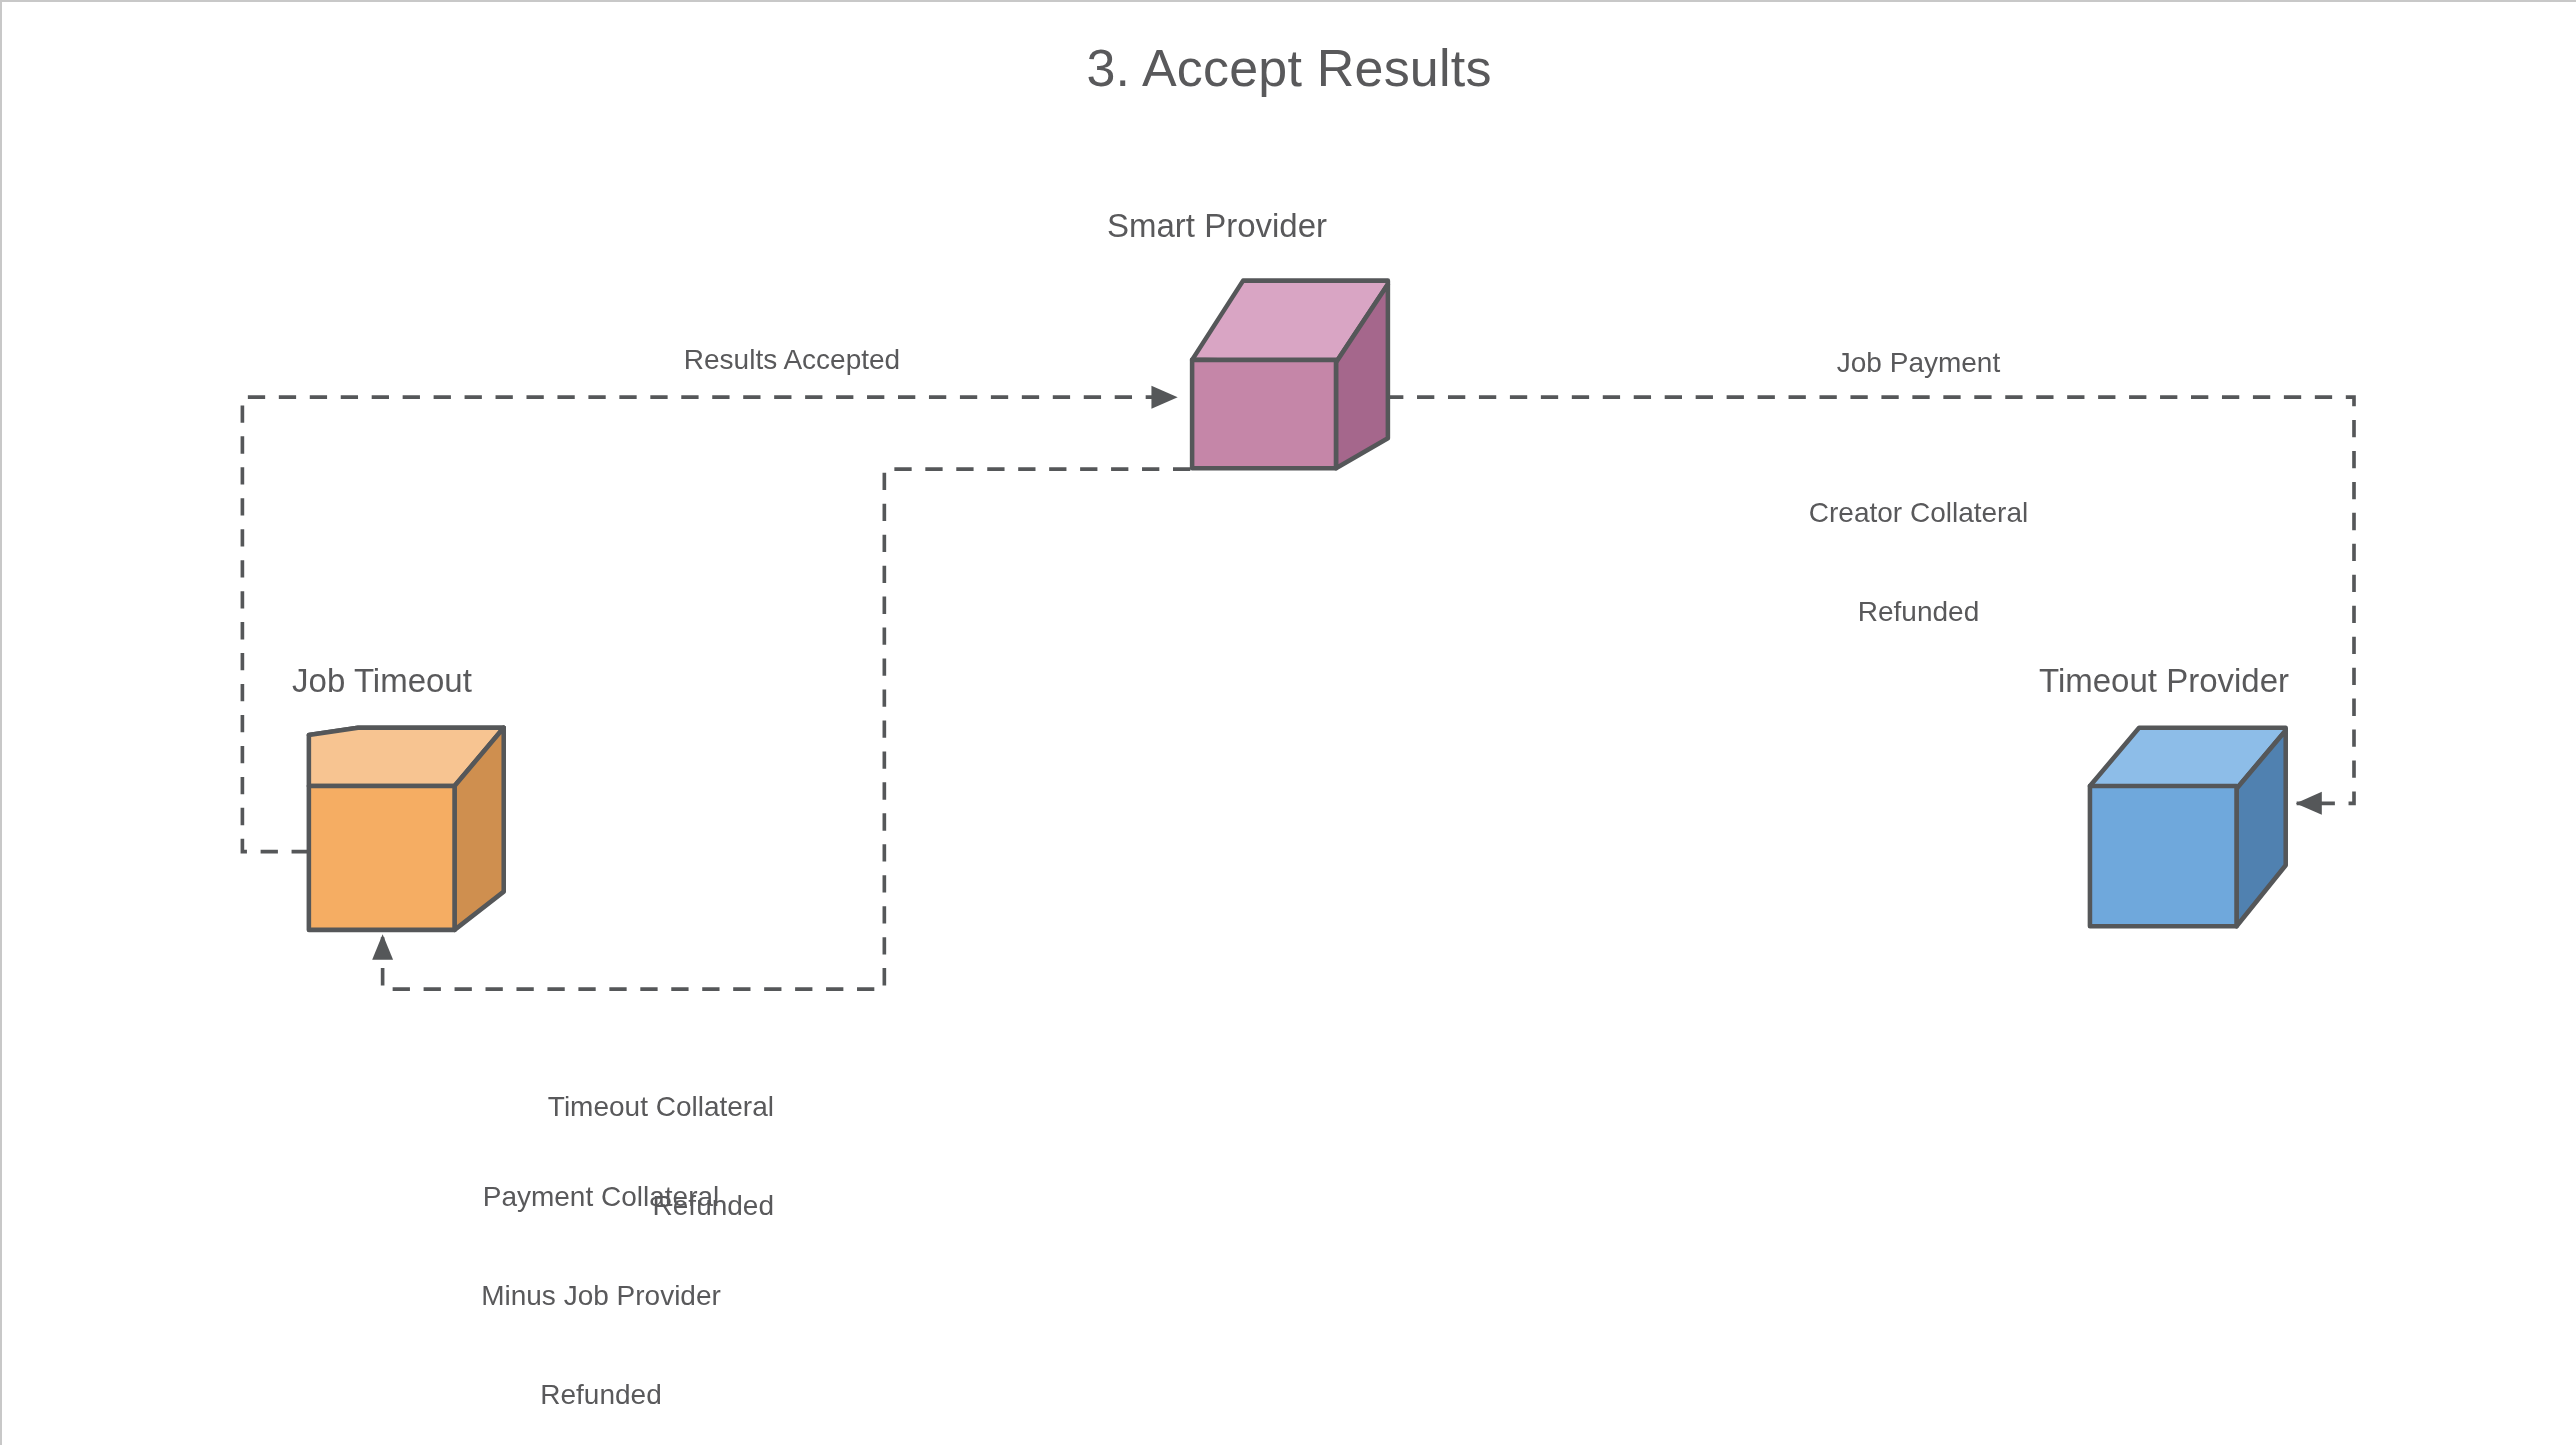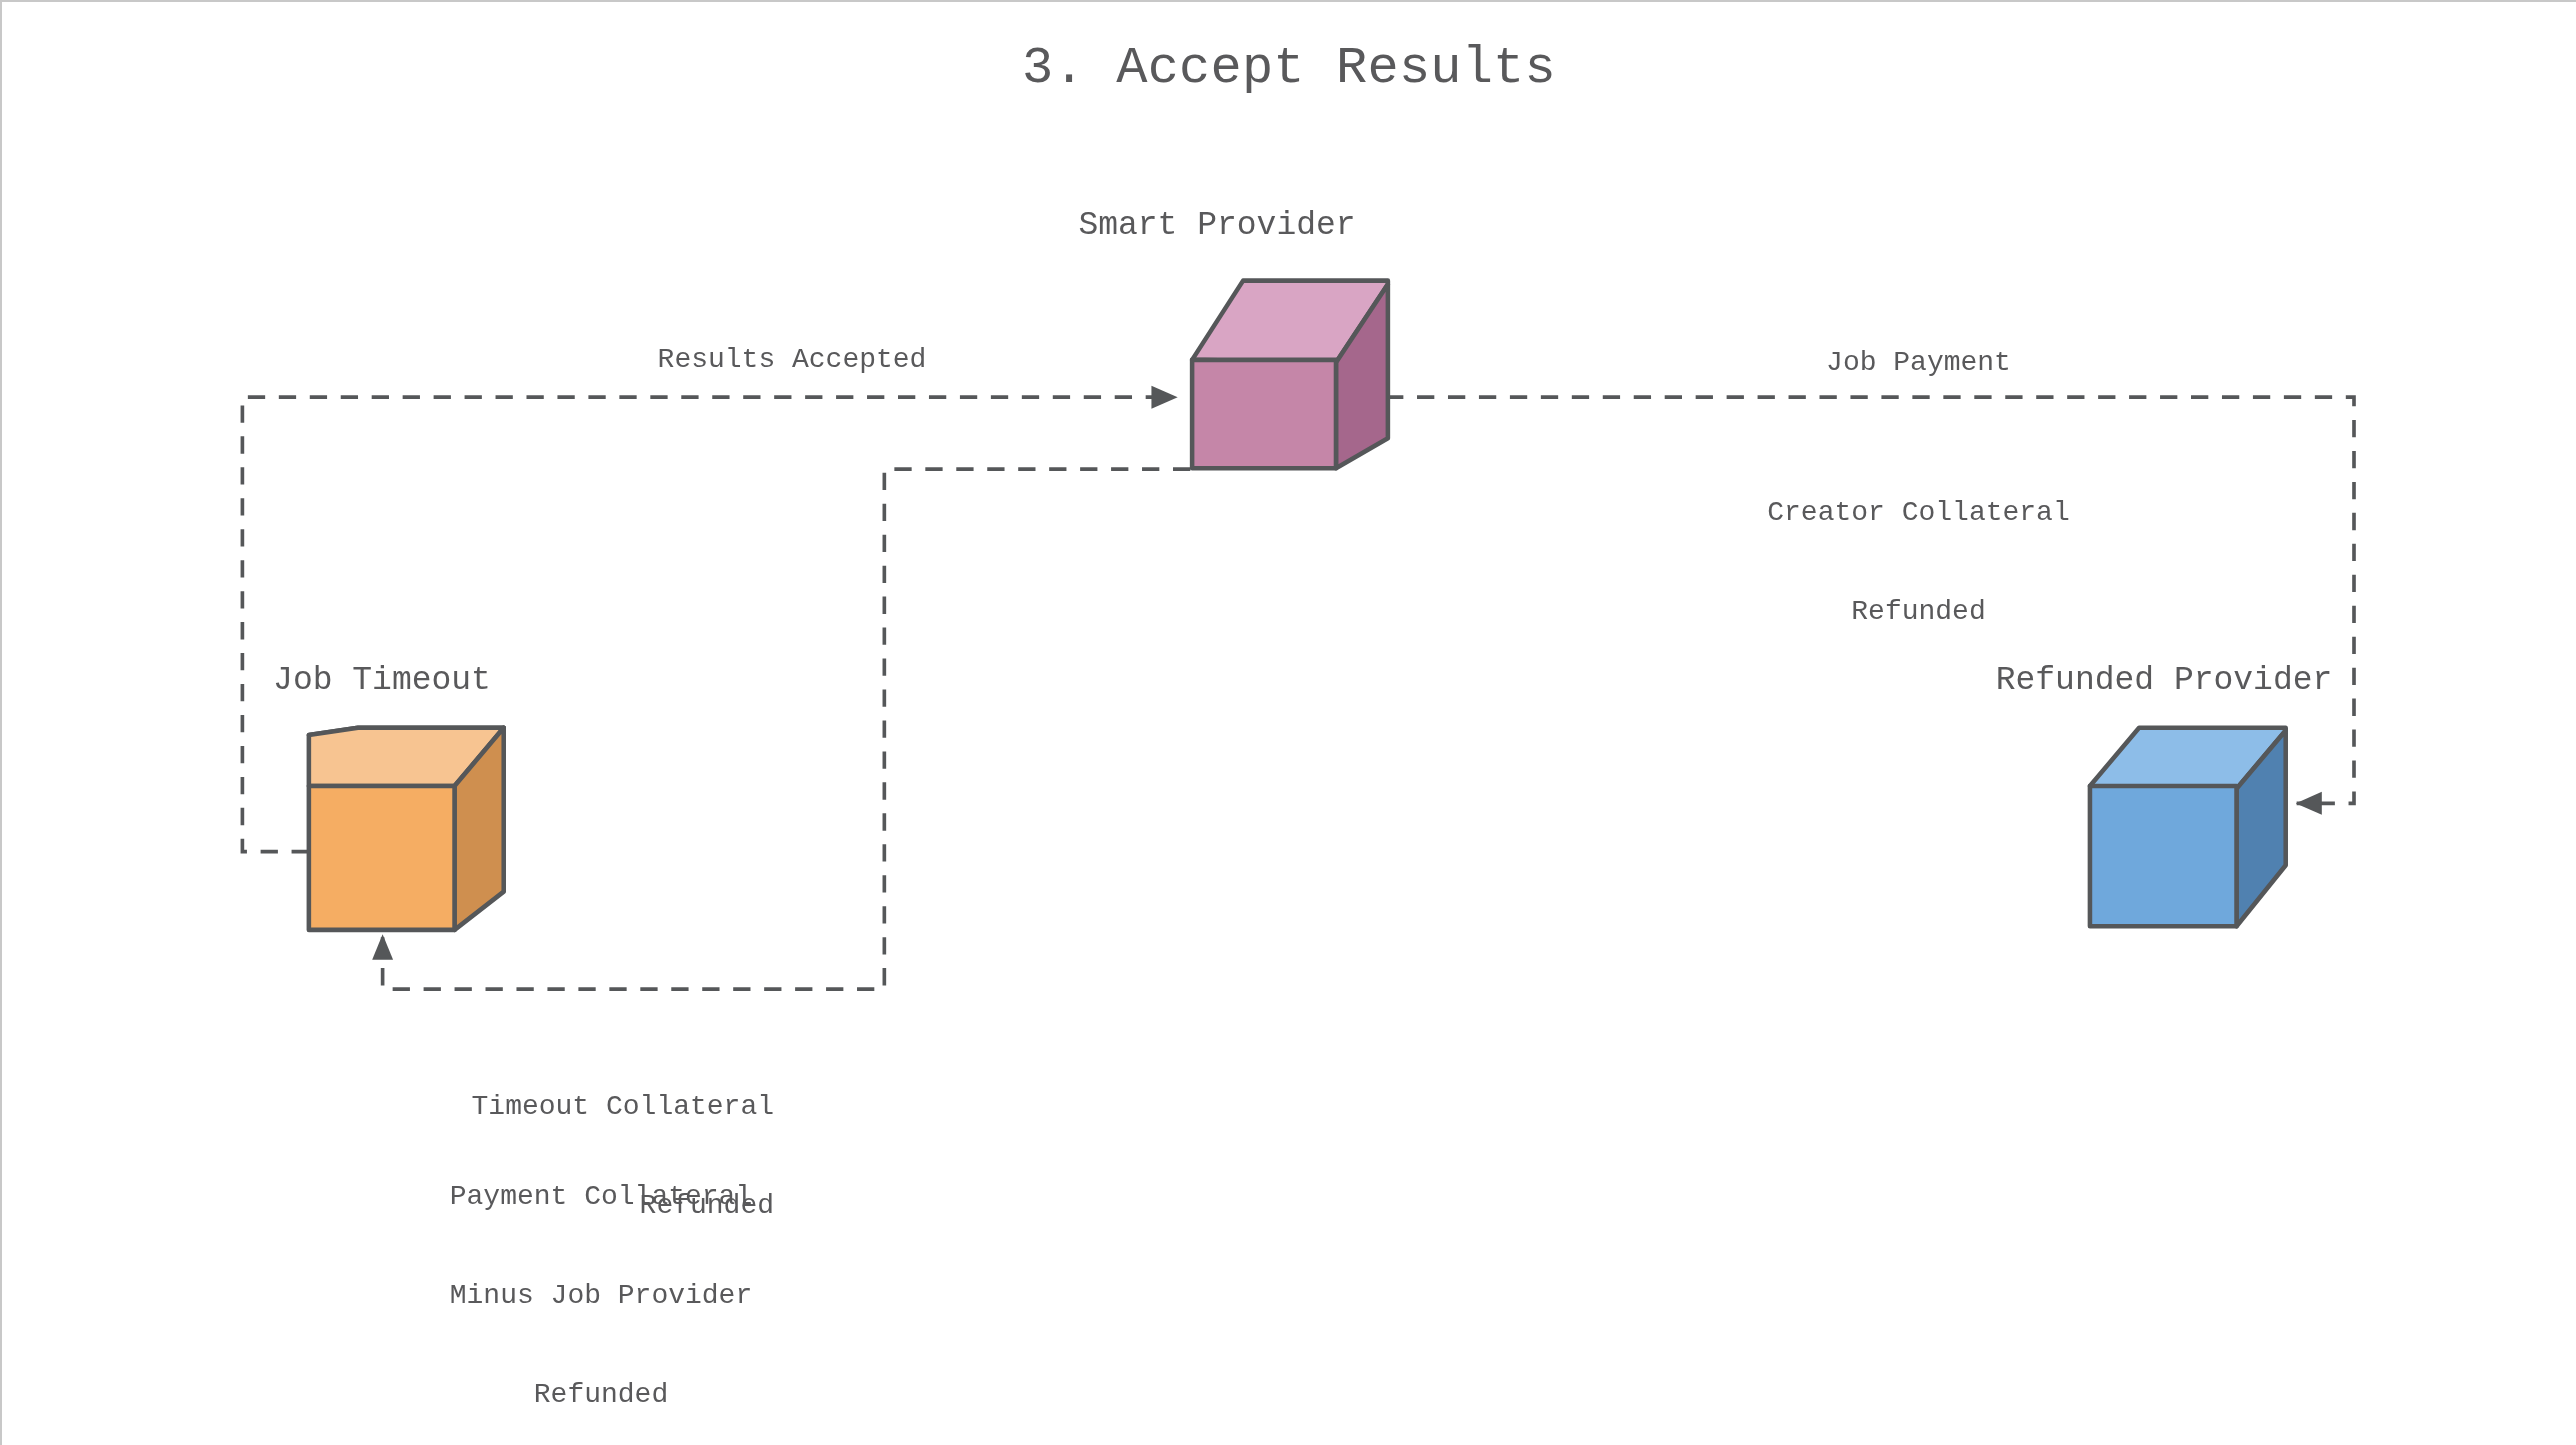--- a/index.html
+++ b/index.html
@@ -25,21 +25,20 @@
     left: 0;
     top: 0;
     width: 2576px;
     height: 1446px;
   }
   .txt {
     position: absolute;
     color: #59595b;
     white-space: pre;
     line-height: 1.18;
-    font-family: Liberation Mono, monospace;
   }
   .diagram-title {
     font-size: 52px;
     letter-spacing: 0.2px;
     text-align: center;
     width: 100%;
     left: 0;
     top: 36px;
   }
   .node-title {
@@ -102,21 +101,21 @@
     </g>
 
   </svg>
 
   <div class="txt diagram-title">3. Accept Results</div>
 
   <div class="txt node-title" style="left:1033px; top:205px; width:364px;">Smart Provider</div>
 
   <div class="txt node-title" style="left:198px; top:660px; width:364px;">Job Timeout</div>
 
-  <div class="txt node-title" style="left:1980px; top:660px; width:364px;">Refunded Provider</div>
+  <div class="txt node-title" style="left:1980px; top:660px; width:364px;">Timeout Provider</div>
 
   <div class="txt edge-label" style="left:585px; top:341px; width:410px;">Results Accepted</div>
 
   <div class="txt edge-label" style="left:1748px; top:344px; width:337px;">Job Payment</div>
 
   <div class="txt edge-label" style="left:1748px; top:428px; width:337px;">
     <div>Creator Collateral</div>
     <div>Refunded</div>
   </div>
 

